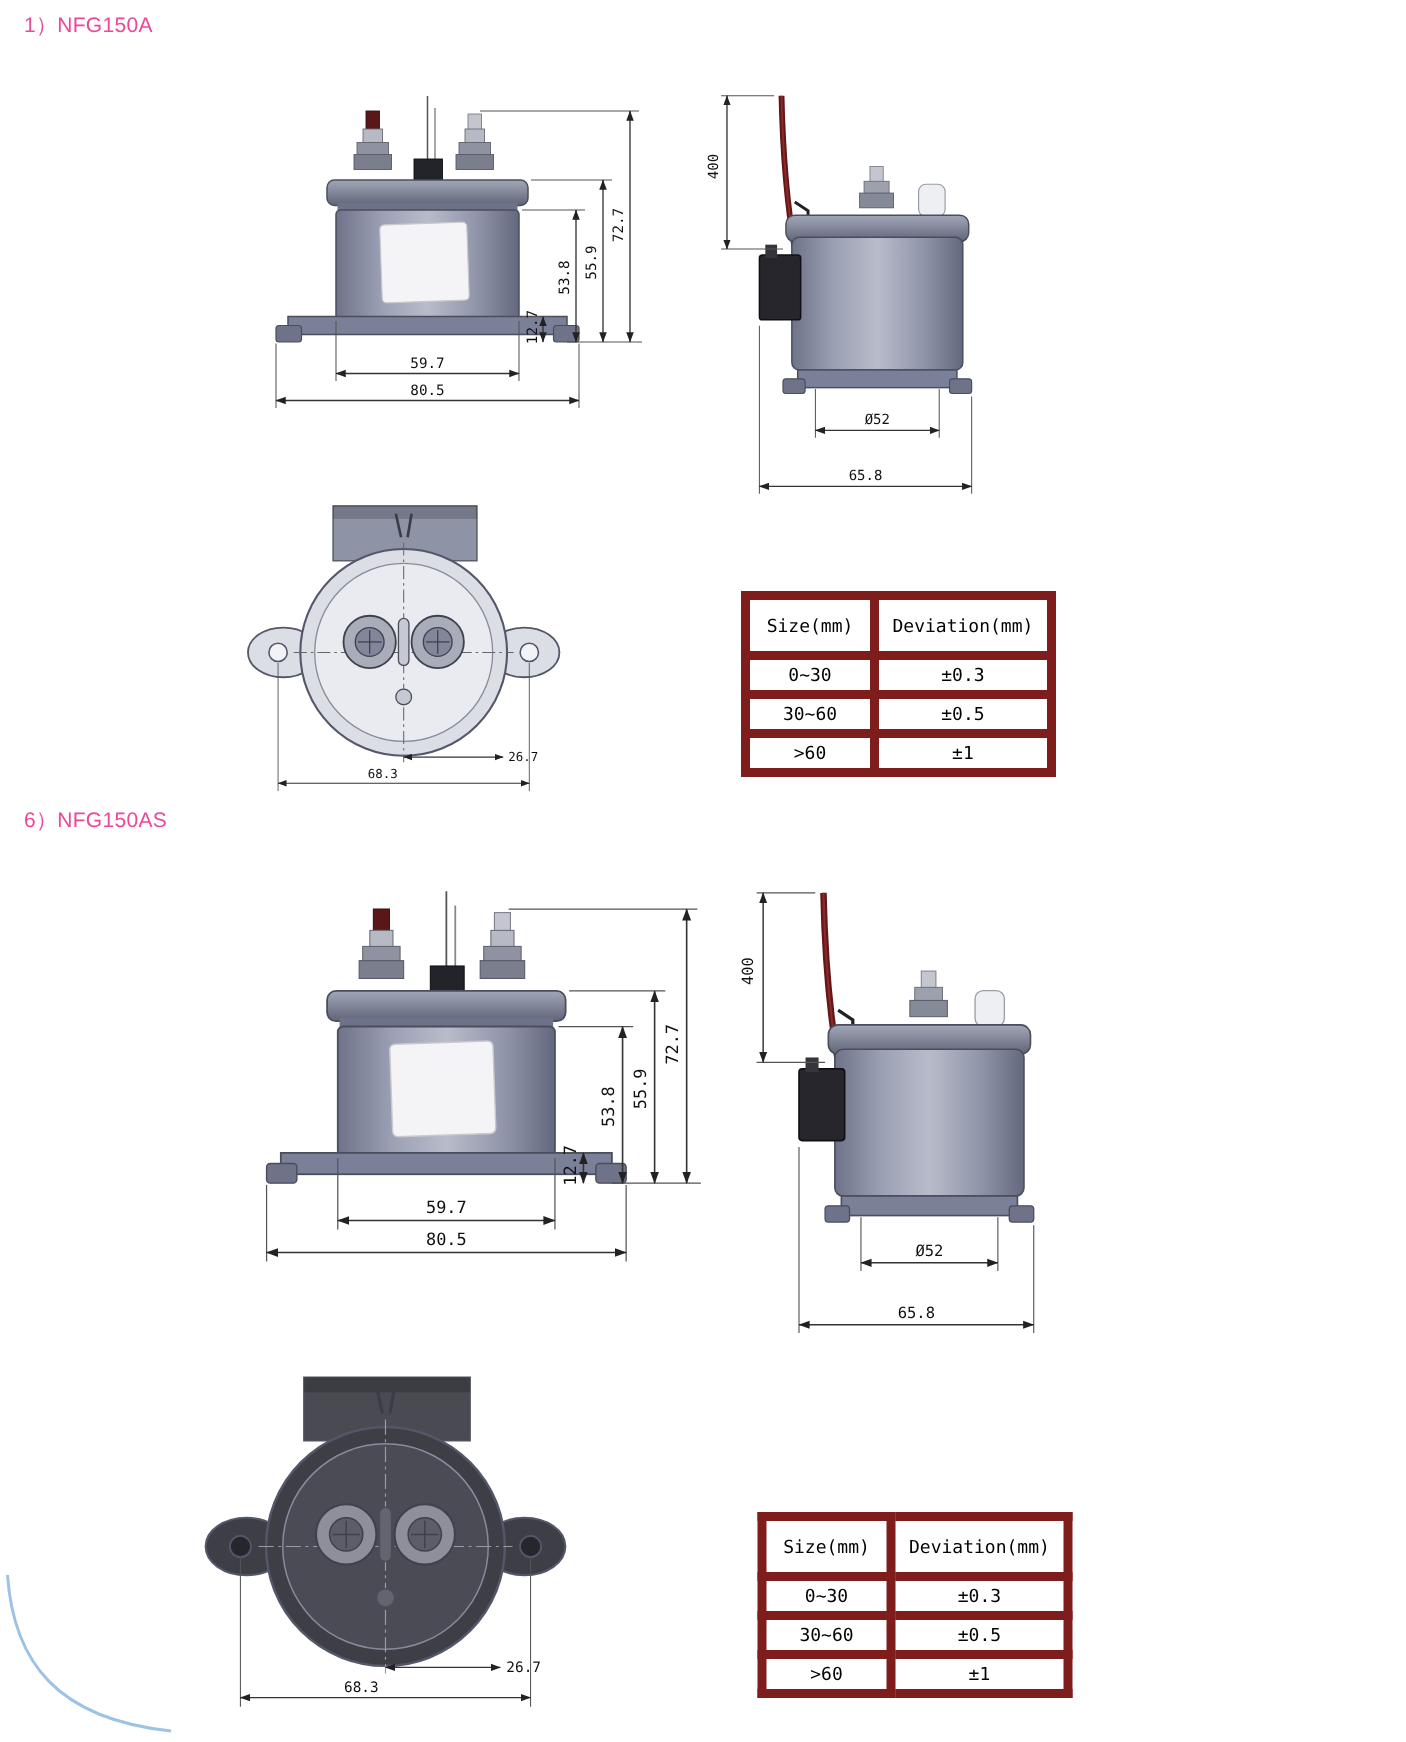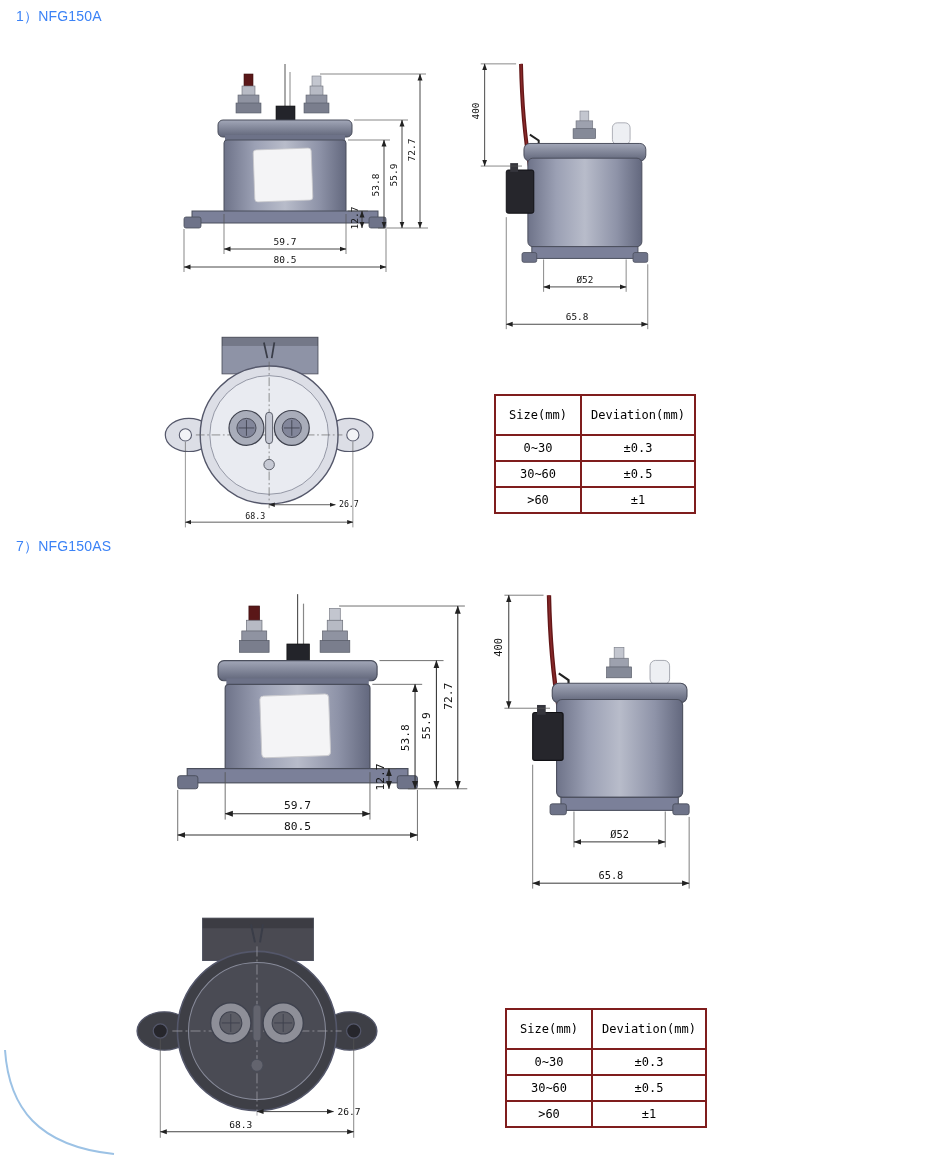--- a/index.html
+++ b/index.html
@@ -2,26 +2,26 @@
 <html><head>
 <meta charset="utf-8">
 <style>
   * { margin:0; padding:0; box-sizing:border-box; }
   html,body { background:#ffffff; }
   body {
     width:937px; height:1161px; position:relative; overflow:hidden;
     font-family:"Liberation Sans", sans-serif; color:#111;
   }
   .abs { position:absolute; }
-  .section-title { font-size:14px; font-weight:500; color:#3b82f6; letter-spacing:.2px; }
+  .section-title { font-size:14px; font-weight:500; color:#ec4899; letter-spacing:.2px; }
 
   
   .tol-table { border-collapse:collapse; background:#fff;
     font-family:"DejaVu Sans Mono", monospace; font-size:12px; color:#000; }
-  .tol-table th, .tol-table td { border:2px solid #7f1d1d; text-align:center; vertical-align:middle; font-weight:400; }
+  .tol-table th, .tol-table td { border:6px solid #7f1d1d; text-align:center; vertical-align:middle; font-weight:400; }
   .tol-table th { height:40px; padding:0 9px; }
   .tol-table td { height:26px; padding:0 9px;margin-left:21px; }
   .tol-table .col-size { min-width:86px; }
   .tol-table .col-dev  { min-width:96px;text-align:right; }
 
   
   svg .dim { font-family:"DejaVu Sans Mono", monospace; font-size:9.5px; fill:#111; }
   .dimg .ext   { stroke:#555; stroke-width:.7; }
   .dimg .dline { stroke:#333; stroke-width:.9; fill:none; }
 
@@ -205,21 +205,21 @@
       <td>30~60</td>
       <td>±0.5</td>
     </tr>
     <tr>
       <td>&gt;60</td>
       <td>±1</td>
     </tr>
   </tbody>
 </table>
 
-<div class="abs section-title" style="left:16px;top:538px">7）NFG150AS</div>
+<div class="abs section-title" style="left:16px;top:538px">6）NFG150AS</div>
 
 <svg class="abs bv-light" style="left:135px;top:575px" width="356" height="297">
     <use href="#sym-front" xlink:href="#sym-front"></use>
   </svg>
 <svg class="abs bv-light" style="left:487px;top:580px" width="250" height="326">
     <use href="#sym-side" xlink:href="#sym-side"></use>
   </svg>
 <svg class="abs bv-dark" style="left:122px;top:912px" width="272" height="237">
     <use href="#sym-bottom" xlink:href="#sym-bottom"></use>
   </svg>

